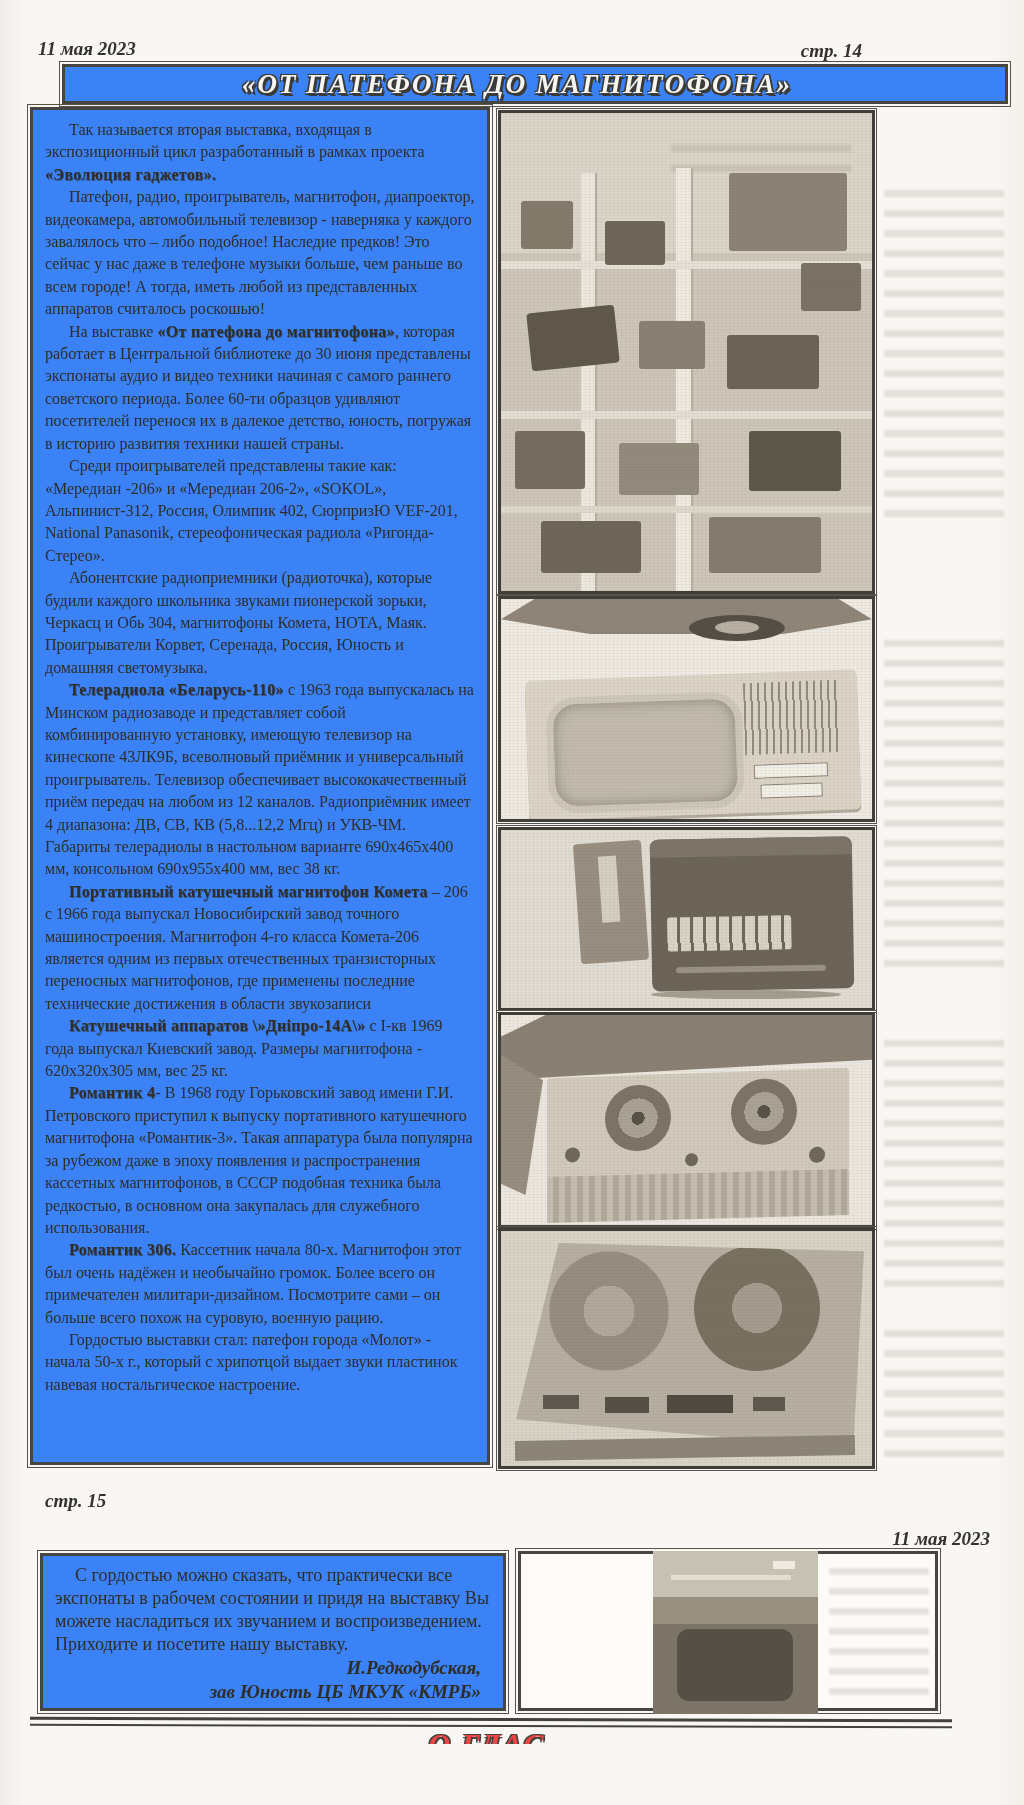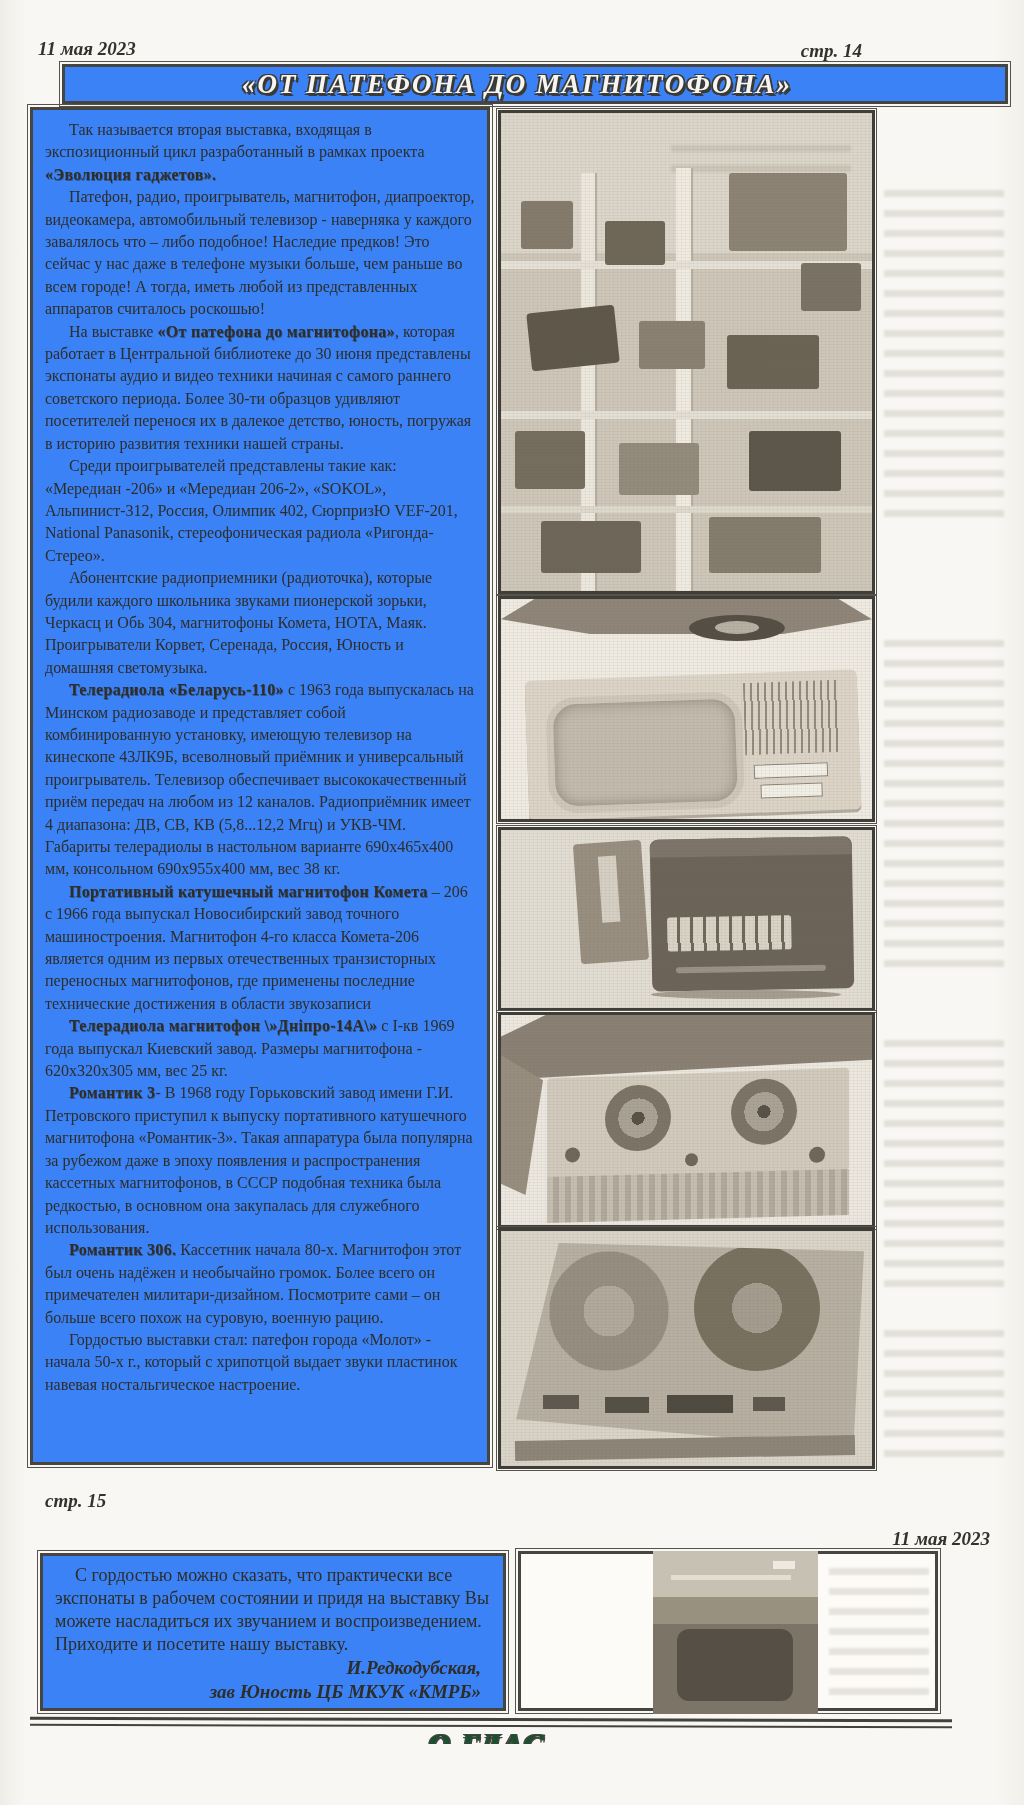--- a/index.html
+++ b/index.html
@@ -54,48 +54,48 @@
     background:#fcfbf8;overflow:visible;
   }
   .rule{
     position:absolute;left:30px;top:1718px;width:922px;height:4px;
     border-top:3px solid #44423c;border-bottom:2px solid #44423c;transform:rotate(.15deg);
   }
   .cuthead{
     position:absolute;left:372px;top:1727px;width:230px;height:17px;overflow:hidden;text-align:center;
   }
   .cuthead span{
-    font-style:italic;font-weight:bold;font-size:30px;letter-spacing:2px;color:#14532d;
+    font-style:italic;font-weight:bold;font-size:30px;letter-spacing:2px;color:#ef4444;
     text-shadow:-1.5px -1.5px 0 #45433d,1.5px -1.5px 0 #45433d,-1.5px 1.5px 0 #45433d,
                 1.5px 1.5px 0 #45433d;
   }
   .grill-v{background:repeating-linear-gradient(90deg,rgba(85,78,66,.55) 0 2px,transparent 2px 7px);}
   .reel{border-radius:50%;background:radial-gradient(circle,#585147 0 14%,#aaa295 14% 42%,#7d7468 42% 78%,#6b6356 78% 100%);}
 </style>
 </head>
 <body>
 
 <div class="hdr" style="left:38px;top:38px;">11 мая 2023</div>
 <div class="hdr" style="right:162px;top:40px;">стр. 14</div>
 
 <div class="banner dbox">
   <span class="t">«ОТ ПАТЕФОНА ДО МАГНИТОФОНА»</span>
 </div>
 
 <div class="article-box dbox">
   <div class="article-inner">
       <p><span>Так называется вторая выставка, входящая в экспозиционный цикл разработанный в рамках проекта </span><span class="lead">«Эволюция гаджетов».</span></p>
       <p><span>Патефон, радио, проигрыватель, магнитофон, диапроектор, видеокамера, автомобильный телевизор - наверняка у каждого завалялось что – либо подобное! Наследие предков! Это сейчас у нас даже в телефоне музыки больше, чем раньше во всем городе! А тогда, иметь любой из представленных аппаратов считалось роскошью!</span></p>
-      <p><span>На выставке </span><span class="lead">«От патефона до магнитофона»</span><span>, которая работает в  Центральной библиотеке до 30 июня представлены экспонаты аудио и видео техники начиная с самого раннего советского периода. Более 30-ти образцов удивляют посетителей перенося их в далекое детство, юность, погружая в историю развития техники нашей страны.</span></p>
+      <p><span>На выставке </span><span class="lead">«От патефона до магнитофона»</span><span>, которая работает в  Центральной библиотеке до 30 июня представлены экспонаты аудио и видео техники начиная с самого раннего советского периода. Более 60-ти образцов удивляют посетителей перенося их в далекое детство, юность, погружая в историю развития техники нашей страны.</span></p>
       <p><span>Среди проигрывателей представлены такие как: «Мередиан -206» и «Мередиан 206-2», «SOKOL», Альпинист-312, Россия, Олимпик 402, СюрпризЮ VEF-201, National Panasonik, стереофоническая радиола «Ригонда-Стерео».</span></p>
       <p><span>Абонентские радиоприемники (радиоточка), которые будили каждого школьника звуками пионерской зорьки, Черкасц и Обь 304, магнитофоны Комета, НОТА, Маяк. Проигрыватели Корвет, Серенада, Россия, Юность и домашняя светомузыка.</span></p>
       <p><span class="lead">Телерадиола «Беларусь-110»</span><span> с 1963 года выпускалась на Минском радиозаводе и представляет собой комбинированную установку, имеющую телевизор на кинескопе 43ЛК9Б, всеволновый приёмник и универсальный проигрыватель. Телевизор обеспечивает высококачественный приём передач на любом из 12 каналов. Радиоприёмник имеет 4 диапазона: ДВ, СВ, КВ (5,8...12,2 Мгц) и УКВ-ЧМ.  Габариты телерадиолы в настольном варианте 690х465х400 мм, консольном 690х955х400 мм, вес 38 кг.</span></p>
       <p><span class="lead">Портативный катушечный магнитофон Комета</span><span> – 206 с 1966 года выпускал Новосибирский завод точного машиностроения. Магнитофон 4-го класса Комета-206 является одним из первых отечественных транзисторных переносных магнитофонов, где применены последние технические достижения в области звукозаписи</span></p>
-      <p><span class="lead">Телерадиола магнитофон \»Дніпро-14А\»</span><span> с I-кв 1969 года выпускал Киевский завод. Размеры магнитофона - 620х320х305 мм, вес 25 кг.</span></p>
-      <p><span class="lead">Романтик 3</span><span>- В 1968 году Горьковский завод имени Г.И. Петровского приступил к выпуску портативного катушечного магнитофона «Романтик-3». Такая аппаратура была популярна за рубежом даже в эпоху появления и распространения кассетных магнитофонов, в СССР подобная техника была редкостью, в основном она закупалась для служебного использования.</span></p>
+      <p><span class="lead">Катушечный аппаратов \»Дніпро-14А\»</span><span> с I-кв 1969 года выпускал Киевский завод. Размеры магнитофона - 620х320х305 мм, вес 25 кг.</span></p>
+      <p><span class="lead">Романтик 4</span><span>- В 1968 году Горьковский завод имени Г.И. Петровского приступил к выпуску портативного катушечного магнитофона «Романтик-3». Такая аппаратура была популярна за рубежом даже в эпоху появления и распространения кассетных магнитофонов, в СССР подобная техника была редкостью, в основном она закупалась для служебного использования.</span></p>
       <p><span class="lead">Романтик 306.</span><span> Кассетник начала 80-х. Магнитофон этот был очень надёжен и необычайно громок. Более всего он примечателен милитари-дизайном. Посмотрите сами – он больше всего похож на суровую, военную рацию.</span></p>
       <p><span>Гордостью выставки стал: патефон города «Молот» - начала 50-х г., который с хрипотцой выдает звуки пластинок навевая ностальгическое настроение.</span></p>
     </div>
 </div>
 
 <figure class="photo" style="top:110px;height:478px;margin:0;background:#cdc6b9;">
   <div class="abs" style="inset:0 0 auto 0;height:140px;background:#dcd6ca;"></div>
   <div class="abs ghost" style="left:170px;top:32px;width:180px;height:40px;"></div>
   <div class="abs" style="left:80px;top:60px;width:14px;height:418px;background:#ece8de;box-shadow:2px 0 0 #b6afa1;"></div>
   <div class="abs" style="left:175px;top:55px;width:15px;height:423px;background:#efebe1;box-shadow:2px 0 0 #b6afa1;"></div>

